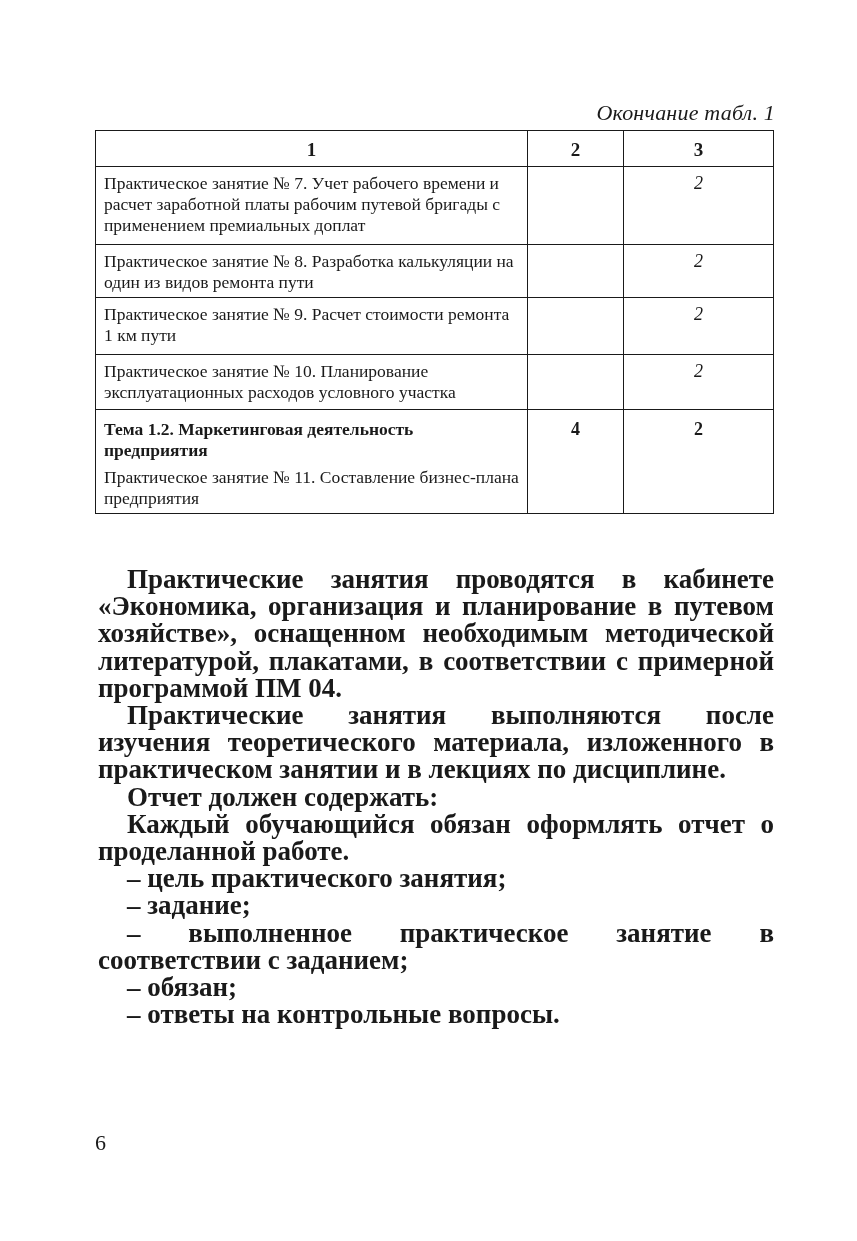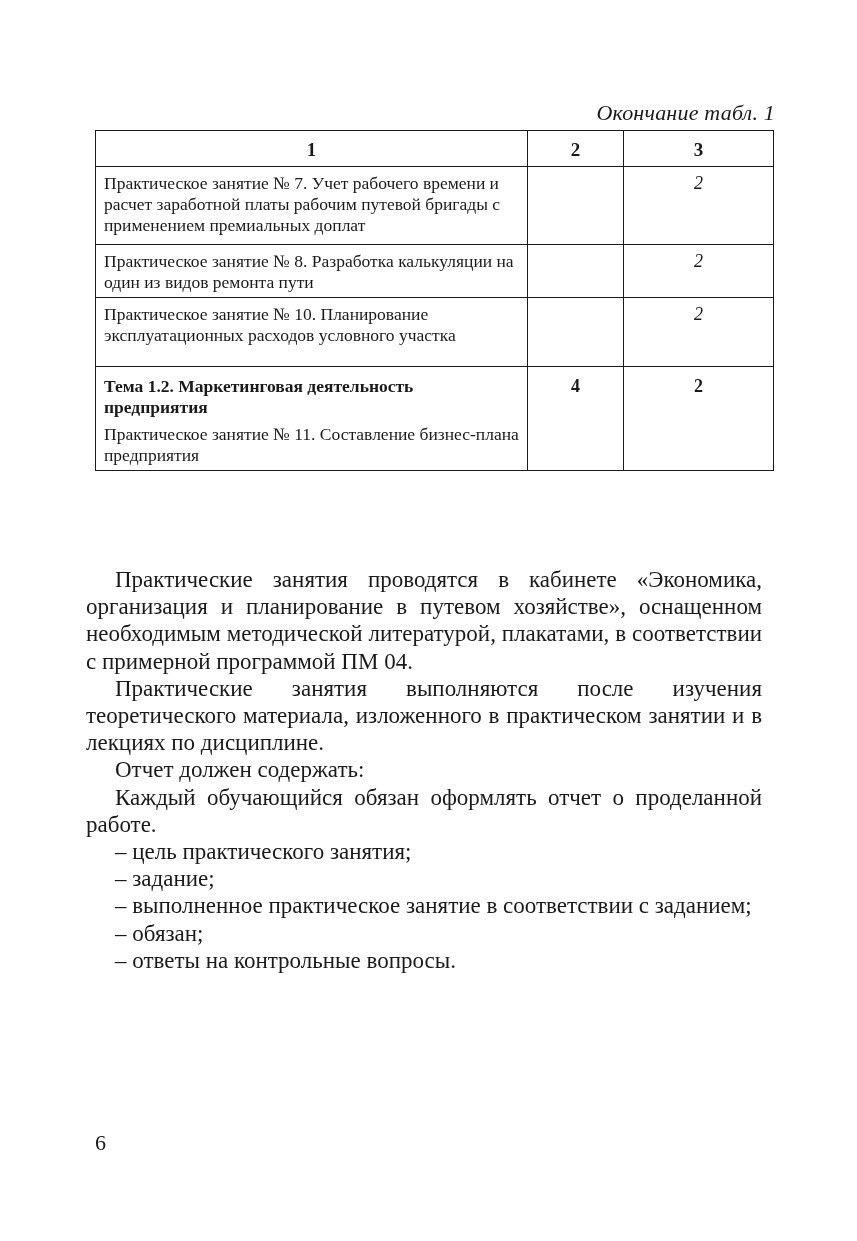--- a/index.html
+++ b/index.html
@@ -23,22 +23,22 @@
   }
   table.tbl th { font-weight: bold; text-align: center; font-size: 19px; padding: 8px 8px 6px 8px; }
   .c1 { width: 415px; }
   .c2 { width: 79px; text-align: center; }
   .c3 { text-align: center; }
   td.c2, td.c3 { padding-top: 8px; }
   .num-italic { font-style: italic; font-size: 18px; }
   .num-bold { font-weight: bold; font-size: 18px; }
   .topic-title { font-weight: bold; margin-bottom: 6px; }
   .body-text {
-    position: absolute; left: 86px; top: 566px; width: 676px;
-    font-size: 23px; line-height: 27.2px; text-align: justify;
+    position: absolute; left: 98px; top: 566px; width: 676px;
+    font-size: 27px; line-height: 27.2px; text-align: justify; font-weight: bold;
   }
   .body-text p { margin: 0; text-indent: 29px; }
   .page-num {
     position: absolute; left: 95px; top: 1130px;
     font-size: 22px;
   }
 </style>
 </head>
 <body>
 
@@ -55,21 +55,26 @@
     <td class="c1" style="padding-bottom:8px">Практическое занятие № 7. Учет рабочего времени и расчет заработной платы рабочим путевой бригады с применением премиальных доплат</td>
     <td class="c2 num-italic"></td>
     <td class="c3 num-italic">2</td>
   </tr>
   <tr>
     <td class="c1" style="">Практическое занятие № 8. Разработка калькуляции на один из видов ремонта пути</td>
     <td class="c2 num-italic"></td>
     <td class="c3 num-italic">2</td>
   </tr>
   <tr>
-    <td class="c1" style="padding-bottom:20px">Практическое занятие № 10. Планирование эксплуатационных расходов условного участка</td>
+    <td class="c1" style="padding-bottom:8px">Практическое занятие № 9. Расчет стоимости ремонта 1 км пути</td>
+    <td class="c2 num-italic"></td>
+    <td class="c3 num-italic">2</td>
+  </tr>
+  <tr>
+    <td class="c1" style="padding-bottom:6px">Практическое занятие № 10. Планирование эксплуатационных расходов условного участка</td>
     <td class="c2 num-italic"></td>
     <td class="c3 num-italic">2</td>
   </tr>
   <tr>
     <td class="c1" style="padding-top:9px">
       <div class="topic-title">Тема 1.2. Маркетинговая деятельность предприятия</div>
       <div>Практическое занятие № 11. Составление бизнес-плана предприятия</div>
     </td>
     <td class="c2 num-bold" style="padding-top:9px">4</td>
     <td class="c3 num-bold" style="padding-top:9px">2</td>

